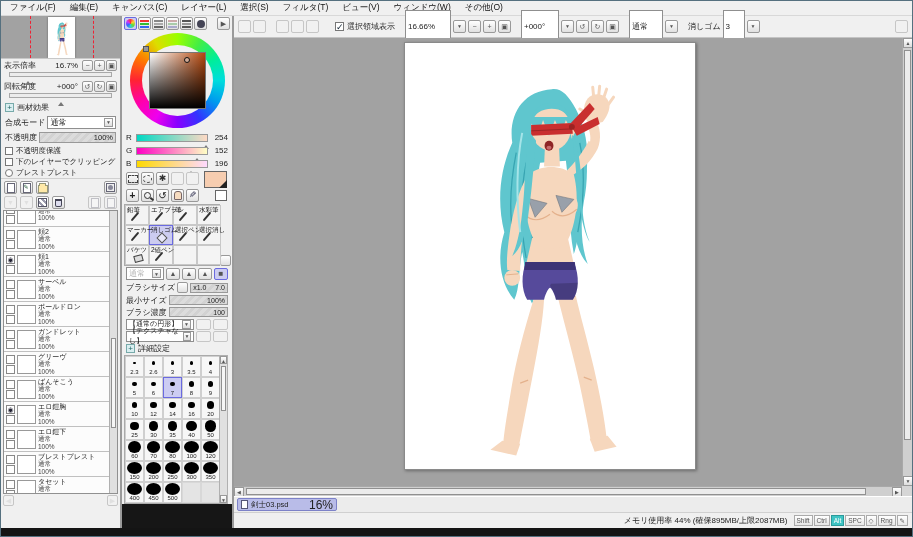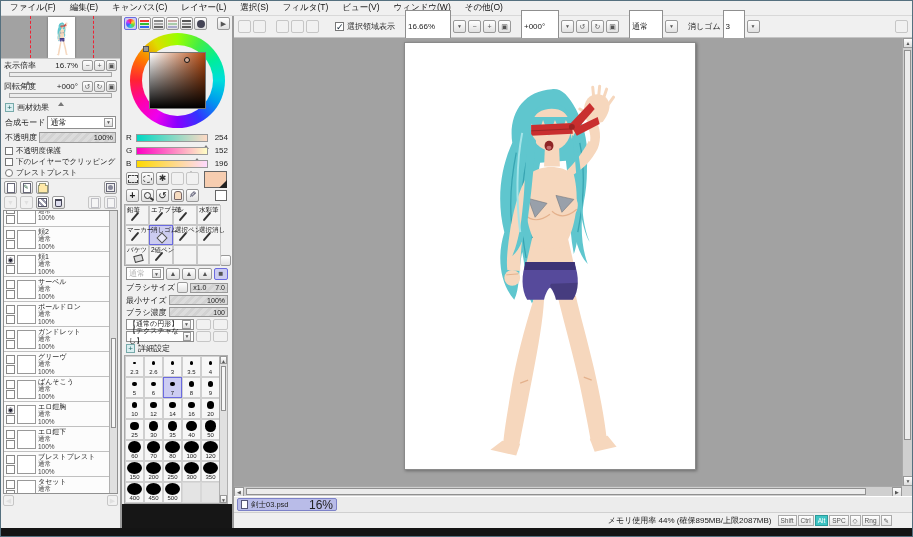--- a/index.html
+++ b/index.html
@@ -182,21 +182,21 @@
   .sbth-v { position:absolute; left:1px; right:1px; top:12px; height:390px; background:#ececec; border:1px solid #909090; }
   .sbth-h { position:absolute; top:1px; bottom:1px; left:12px; width:620px; background:#ececec; border:1px solid #909090; }
   .sbcorner { position:absolute; right:0; bottom:0; width:10px; height:10px; background:#d6d6d6; }
 
   
   .tabbar { height:16px; flex:0 0 16px; background:#ececec; border-top:1px solid #fff; display:flex; align-items:center; padding:0 3px; }
   .doctab { width:100px; height:13px; background:#b9bce8; border:1px solid #7d82c8; border-radius:2px; display:flex; align-items:center; gap:3px; padding:0 3px; }
   .tabicon { width:7px; height:9px; background:#fff; border:1px solid #557; flex:0 0 7px; }
   .doctab .nm { font-size:7.5px; white-space:nowrap; overflow:hidden; }
   .doctab .zm { margin-left:auto; font-size:12px; }
-  .statusbar { height:16px; flex:0 0 16px; background:#f0f0f0; border-top:1px solid #d0d0d0; display:flex; align-items:center; justify-content:flex-end; padding:0 20px; gap:1px; }
+  .statusbar { height:16px; flex:0 0 16px; background:#f0f0f0; border-top:1px solid #d0d0d0; display:flex; align-items:center; justify-content:flex-end; padding:0 4px; gap:1px; }
   .memtext { font-size:8px; color:#222; margin-right:5px; white-space:nowrap; }
   .chip { height:11px; padding:0 2px; border:1px solid #aaa; background:linear-gradient(#fff,#e6e6e6); font-size:6.5px; display:inline-flex; align-items:center; color:#555; }
   .chip.active { background:#3ec4c4; border-color:#2a9a9a; color:#fff; }
 
   .navfig { display:block; }
 </style>
 </head>
 <body>
 
 <svg width="0" height="0" style="position:absolute" aria-hidden="true">

